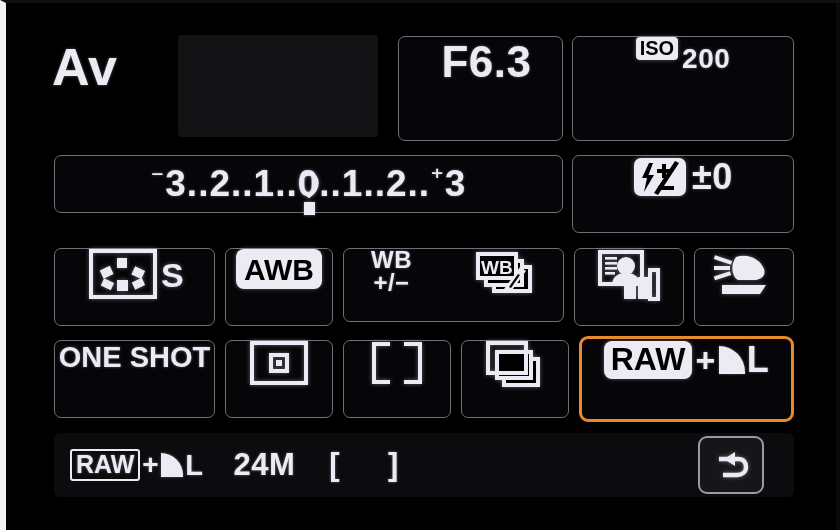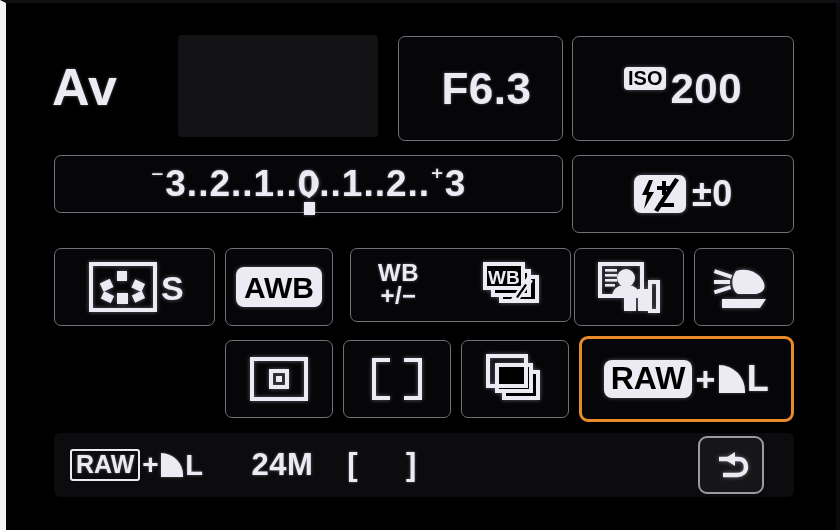--- a/index.html
+++ b/index.html
@@ -8,31 +8,31 @@
 
   #screen{position:relative;width:840px;height:530px;background:#000;
           box-sizing:border-box;border-left:6px solid #f2f2f4;
           border-top:3px solid #101012;}
   #screen::after{content:"";position:absolute;right:0;top:0;width:4px;height:100%;
           background:#0a0a0c;pointer-events:none;}
 
   
   .cell{position:absolute;box-sizing:border-box;border:1px solid #6f6f78;
         border-radius:7px;background:#060608;
-        display:flex;align-items:center;justify-content:center;}
+        display:flex;align-items:flex-start;justify-content:center;}
   .cell.noborder{border:none;background:transparent;}
   .cell.dark{border:none;background:#131315;border-radius:4px;}
   .cell.sel{border:3px solid #e8892a;border-radius:9px;}
 
   .txt{color:#eceaf2;font-weight:bold;letter-spacing:.5px;
        text-shadow:0 0 3px rgba(210,205,235,.45);}
 
   .mode{font-size:52px;font-weight:bold;}
   .fnum{font-size:44px;}
-  .iso-val{font-size:42px;}
+  .iso-val{font-size:28px;}
   .expo{font-size:37px;letter-spacing:1px;}
   .oneshot{font-size:29px;letter-spacing:0px;}
   .wbpm{font-size:24px;line-height:.95;text-align:center;}
   .plusminus{font-size:36px;}
   .bottomtxt{font-size:31px;}
 
   
   .badge{display:inline-flex;align-items:center;justify-content:center;
          background:#eceaf2;color:#000;font-weight:bold;
          border-radius:5px;box-shadow:0 0 4px rgba(210,205,235,.4);}
@@ -136,21 +136,21 @@
         <rect x="44" y="31" width="11" height="8" fill="#eceaf2" transform="rotate(-25 49 35)"></rect>
         <text x="72" y="38" font-family="Liberation Sans, sans-serif" font-size="34" font-weight="bold" fill="#eceaf2">S</text>
       </svg>
     </span>
   </div>
 
   <div class="cell" style="left:219px;top:245px;width:108px;height:78px;">
     <span class="badge awb-badge">AWB</span>
   </div>
 
-  <div class="cell" style="left:344px;top:245px;width:221px;height:74px;justify-content:space-around;gap:8px;">
+  <div class="cell" style="left:337px;top:245px;width:221px;height:74px;justify-content:space-around;gap:8px;">
     <span class="txt wbpm">
       <span>WB</span><br>
       <span>+/−</span>
     </span>
     <span>
       <svg class="glow" width="62" height="52" viewBox="0 0 62 52">
         <rect x="18" y="16" width="40" height="28" fill="#eceaf2"></rect>
         <rect x="22" y="20" width="32" height="20" fill="#000"></rect>
         <rect x="10" y="10" width="40" height="28" fill="#eceaf2"></rect>
         <rect x="14" y="14" width="32" height="20" fill="#000"></rect>
@@ -185,20 +185,23 @@
       <svg class="glow" width="60" height="48" viewBox="0 0 60 48">
         <path fill="#eceaf2" d="M22 8 C34 4 46 10 50 20 C52 26 48 30 42 31 L24 31 C18 28 16 16 22 8 Z"></path>
         <path fill="#eceaf2" d="M8 36 h44 l-6 9 H8 Z"></path>
         <rect x="0" y="9" width="18" height="4" fill="#eceaf2" transform="rotate(18 9 11)"></rect>
         <rect x="0" y="17" width="16" height="4" fill="#eceaf2"></rect>
         <rect x="0" y="25" width="17" height="4" fill="#eceaf2" transform="rotate(-18 8 27)"></rect>
       </svg>
     </span>
   </div>
 
+  <div class="cell" style="left:48px;top:337px;width:161px;height:78px;">
+    <span class="txt oneshot">ONE SHOT</span>
+  </div>
 
   <div class="cell" style="left:219px;top:337px;width:108px;height:78px;">
     <span>
       <svg class="glow" width="58" height="44" viewBox="0 0 58 44">
         <rect x="2" y="2" width="54" height="40" fill="none" stroke="#eceaf2" stroke-width="4"></rect>
         <rect x="21" y="14" width="16" height="16" fill="none" stroke="#eceaf2" stroke-width="4"></rect>
         <rect x="26" y="19" width="6" height="6" fill="#eceaf2"></rect>
       </svg>
     </span>
   </div>
@@ -232,21 +235,21 @@
       <span class="txt" style="font-size:36px;margin-left:2px;">L</span>
     </span>
   </div>
 
   <div id="statusbar" style="left:48px;top:430px;width:740px;height:64px;">
     <span class="raw-outline" style="margin-left:16px;">RAW</span>
     <span class="txt" style="font-size:28px;margin:0 2px;">+</span>
     <span class="qglyph sm"></span>
     <span class="txt" style="font-size:29px;margin-left:2px;">L</span>
 
-    <span class="txt bottomtxt" style="margin-left:48px;">24M</span>
+    <span class="txt bottomtxt" style="margin-left:30px;">24M</span>
 
     <span class="txt bottomtxt" style="margin-left:34px;">[</span>
     <span class="txt bottomtxt" style="min-width:48px;text-align:center;"></span>
     <span class="txt bottomtxt">]</span>
   </div>
 
   <div id="backbtn" style="left:692px;top:433px;width:66px;height:58px;">
     <span>
       <svg class="glow" width="40" height="34" viewBox="0 0 40 34">
         <path fill="none" stroke="#eceaf2" stroke-width="4.5" stroke-linecap="butt" d="M8 11 H27 C33 11 35 15 35 19 C35 24 31 27 26 27 H12"></path>

